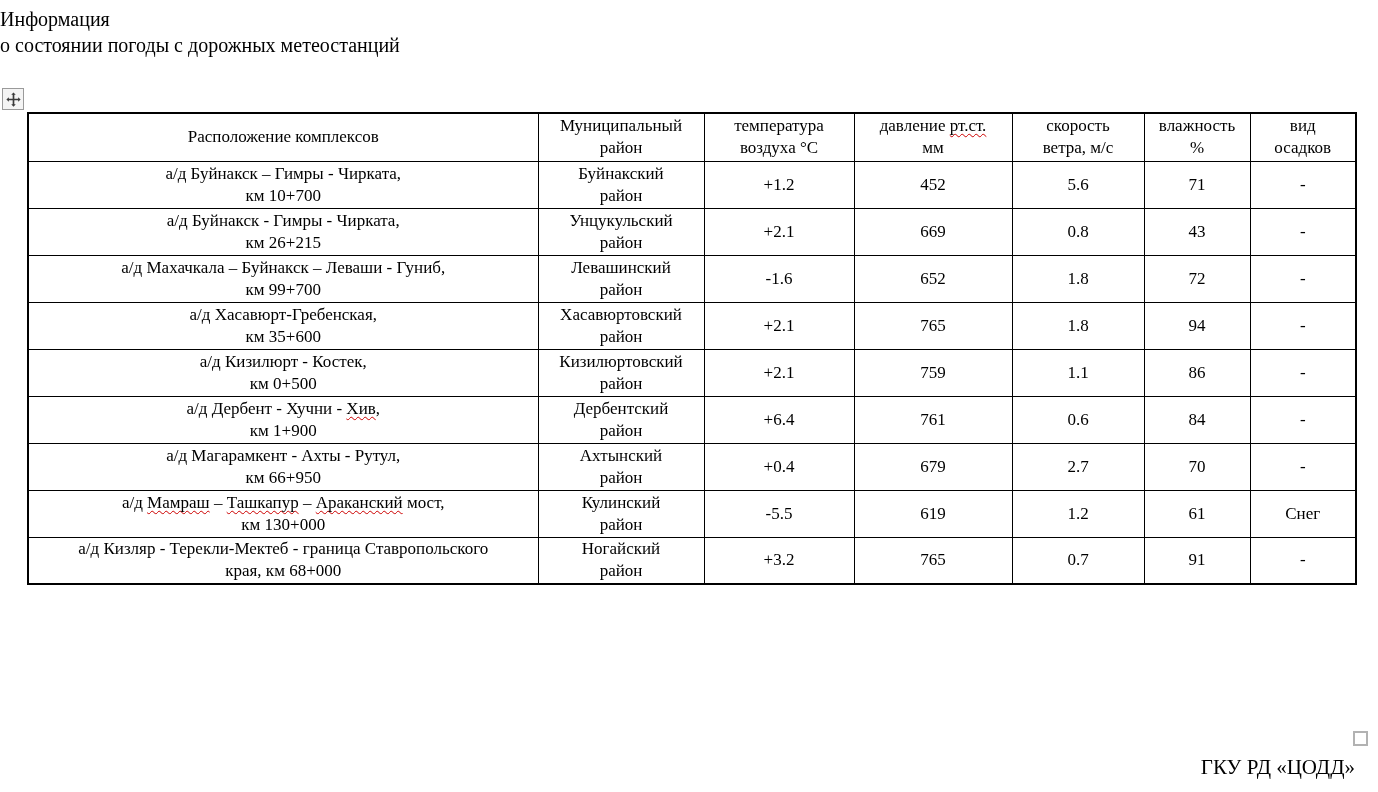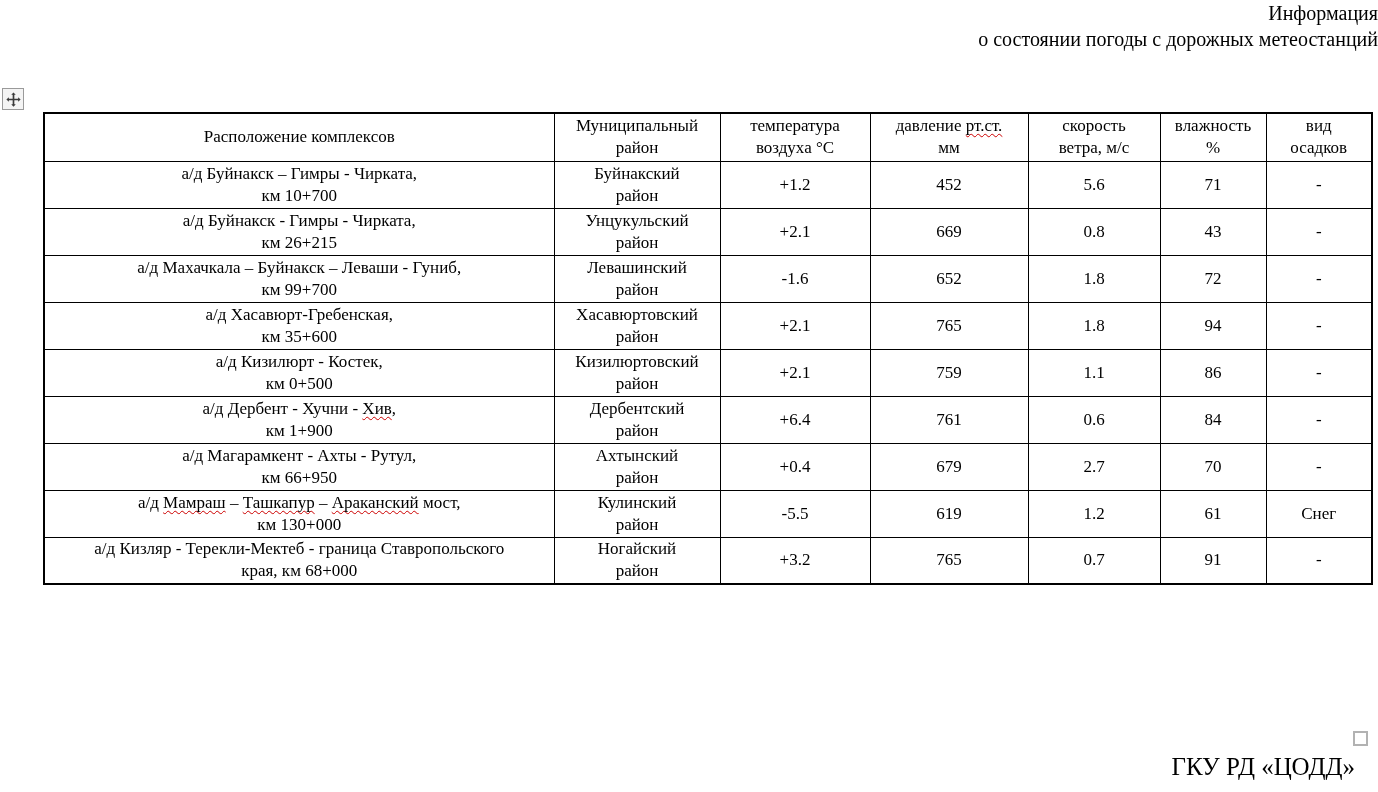--- a/index.html
+++ b/index.html
@@ -6,27 +6,28 @@
   html, body {
     margin: 0; padding: 0;
     width: 1378px; height: 792px;
     background: #ffffff;
     color: #000000;
     font-family: "Liberation Serif", serif;
     position: relative;
     overflow: hidden;
   }
   .title-block {
-    text-align: right;
+    padding-top: 6px;
+    text-align: left;
     font-size: 20px;
     line-height: 26px;
   }
   .doc-table {
     position: absolute;
-    left: 43px; top: 112px;
+    left: 27px; top: 112px;
     width: 1328px;
     border-collapse: collapse;
     table-layout: fixed;
     border: 2px solid #000;
   }
   .doc-table th, .doc-table td {
     border: 1px solid #000;
     font-weight: normal;
     font-size: 17px;
     line-height: 22px;
@@ -60,21 +61,21 @@
     position: absolute;
     left: 1353px; top: 731px;
     width: 15px; height: 15px;
     background: #ffffff;
     border: 2px solid #b2b2b2;
     cursor: nwse-resize;
   }
   .footer-sign {
     position: absolute;
     right: 23px; top: 754px;
-    font-size: 25px;
+    font-size: 21px;
     line-height: 26px;
     text-align: left;
   }
 </style>
 </head>
 <body>
 
 <div class="title-block">
   <div>Информация</div>
   <div>о состоянии погоды с дорожных метеостанций</div>

